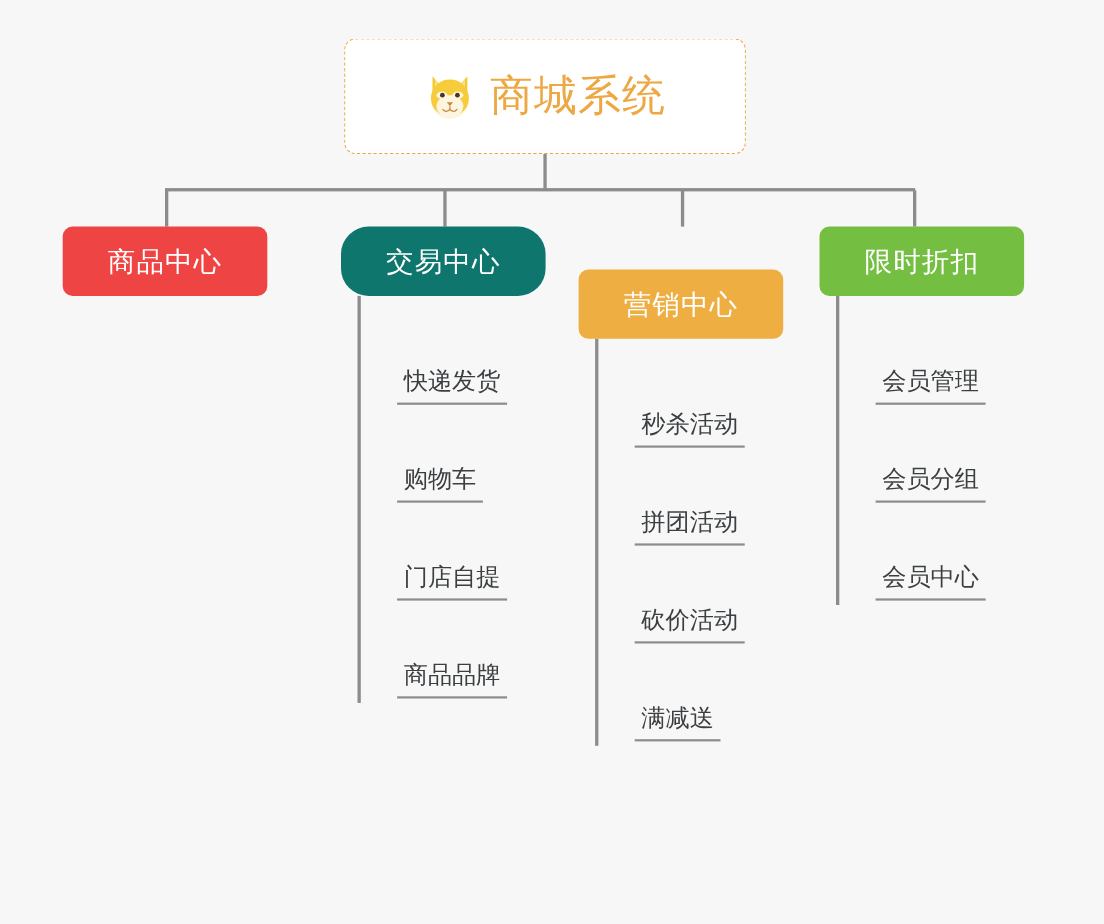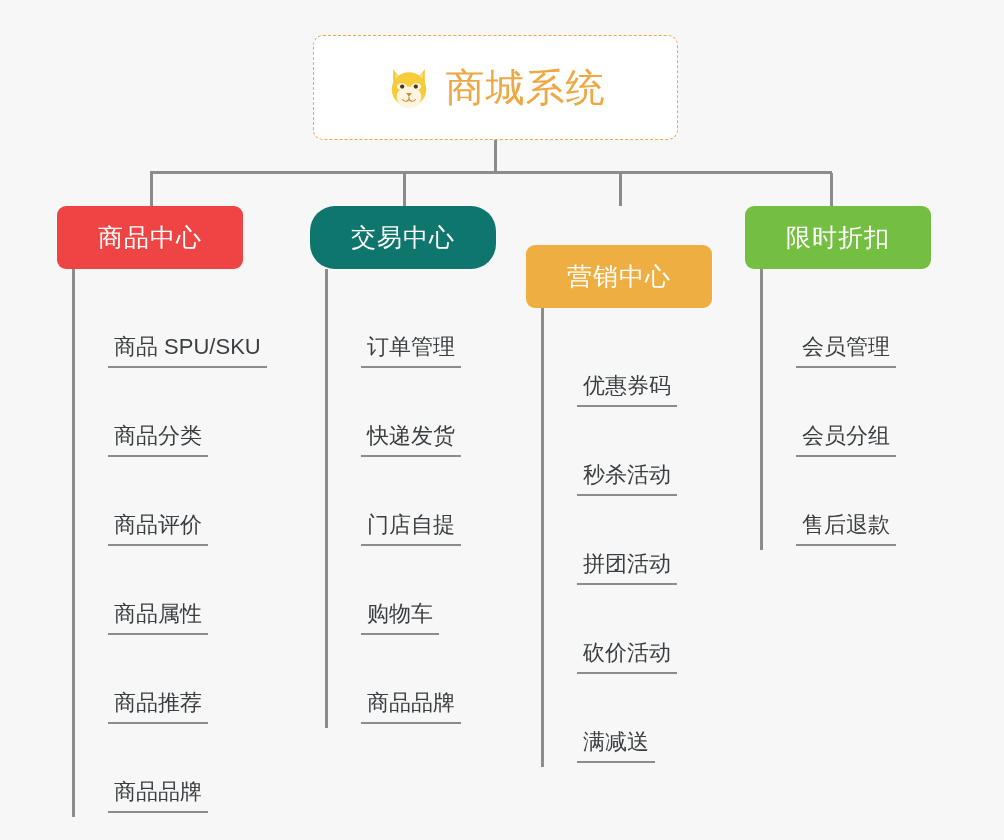--- a/index.html
+++ b/index.html
@@ -101,73 +101,47 @@
   <div class="conn drop" id="drop-1"></div>
   <div class="conn drop" id="drop-2"></div>
   <div class="conn drop" id="drop-3"></div>
 
   <div id="columns">
 
     <div class="column" id="col-0">
       <div class="cat-header" style="background: #ef4444;">
         <span>商品中心</span>
       </div>
-      <div class="leaf-list">
-        <div class="leaf-item">
-            <span class="leaf-label">商品 SPU/SKU</span>
-          </div>
-        <div class="leaf-item">
-            <span class="leaf-label">商品分类</span>
-          </div>
-        <div class="leaf-item">
-            <span class="leaf-label">商品评价</span>
-          </div>
-        <div class="leaf-item">
-            <span class="leaf-label">商品属性</span>
-          </div>
-        <div class="leaf-item">
-            <span class="leaf-label">商品推荐</span>
-          </div>
-        <div class="leaf-item">
-            <span class="leaf-label">商品品牌</span>
-          </div>
-      </div>
     </div>
 
     <div class="column" id="col-1">
       <div class="cat-header" style="background: #0f766e; border-radius: 25px;">
         <span>交易中心</span>
       </div>
       <div class="leaf-list">
         <div class="leaf-item">
-            <span class="leaf-label">订单管理</span>
-          </div>
-        <div class="leaf-item">
             <span class="leaf-label">快递发货</span>
           </div>
         <div class="leaf-item">
-            <span class="leaf-label">门店自提</span>
+            <span class="leaf-label">购物车</span>
           </div>
         <div class="leaf-item">
-            <span class="leaf-label">购物车</span>
+            <span class="leaf-label">门店自提</span>
           </div>
         <div class="leaf-item">
             <span class="leaf-label">商品品牌</span>
           </div>
       </div>
     </div>
 
     <div class="column" id="col-2">
       <div class="cat-header" style="background: rgb(238, 174, 66); margin-top: 39px;">
         <span>营销中心</span>
       </div>
       <div class="leaf-list">
-        <div class="leaf-item">
-            <span class="leaf-label">优惠券码</span>
-          </div>
         <div class="leaf-item">
             <span class="leaf-label">秒杀活动</span>
           </div>
         <div class="leaf-item">
             <span class="leaf-label">拼团活动</span>
           </div>
         <div class="leaf-item">
             <span class="leaf-label">砍价活动</span>
           </div>
         <div class="leaf-item">
@@ -181,19 +155,19 @@
         <span>限时折扣</span>
       </div>
       <div class="leaf-list">
         <div class="leaf-item">
             <span class="leaf-label">会员管理</span>
           </div>
         <div class="leaf-item">
             <span class="leaf-label">会员分组</span>
           </div>
         <div class="leaf-item">
-            <span class="leaf-label">售后退款</span>
+            <span class="leaf-label">会员中心</span>
           </div>
       </div>
     </div>
 
   </div>
 </div>
 
 </body></html>

